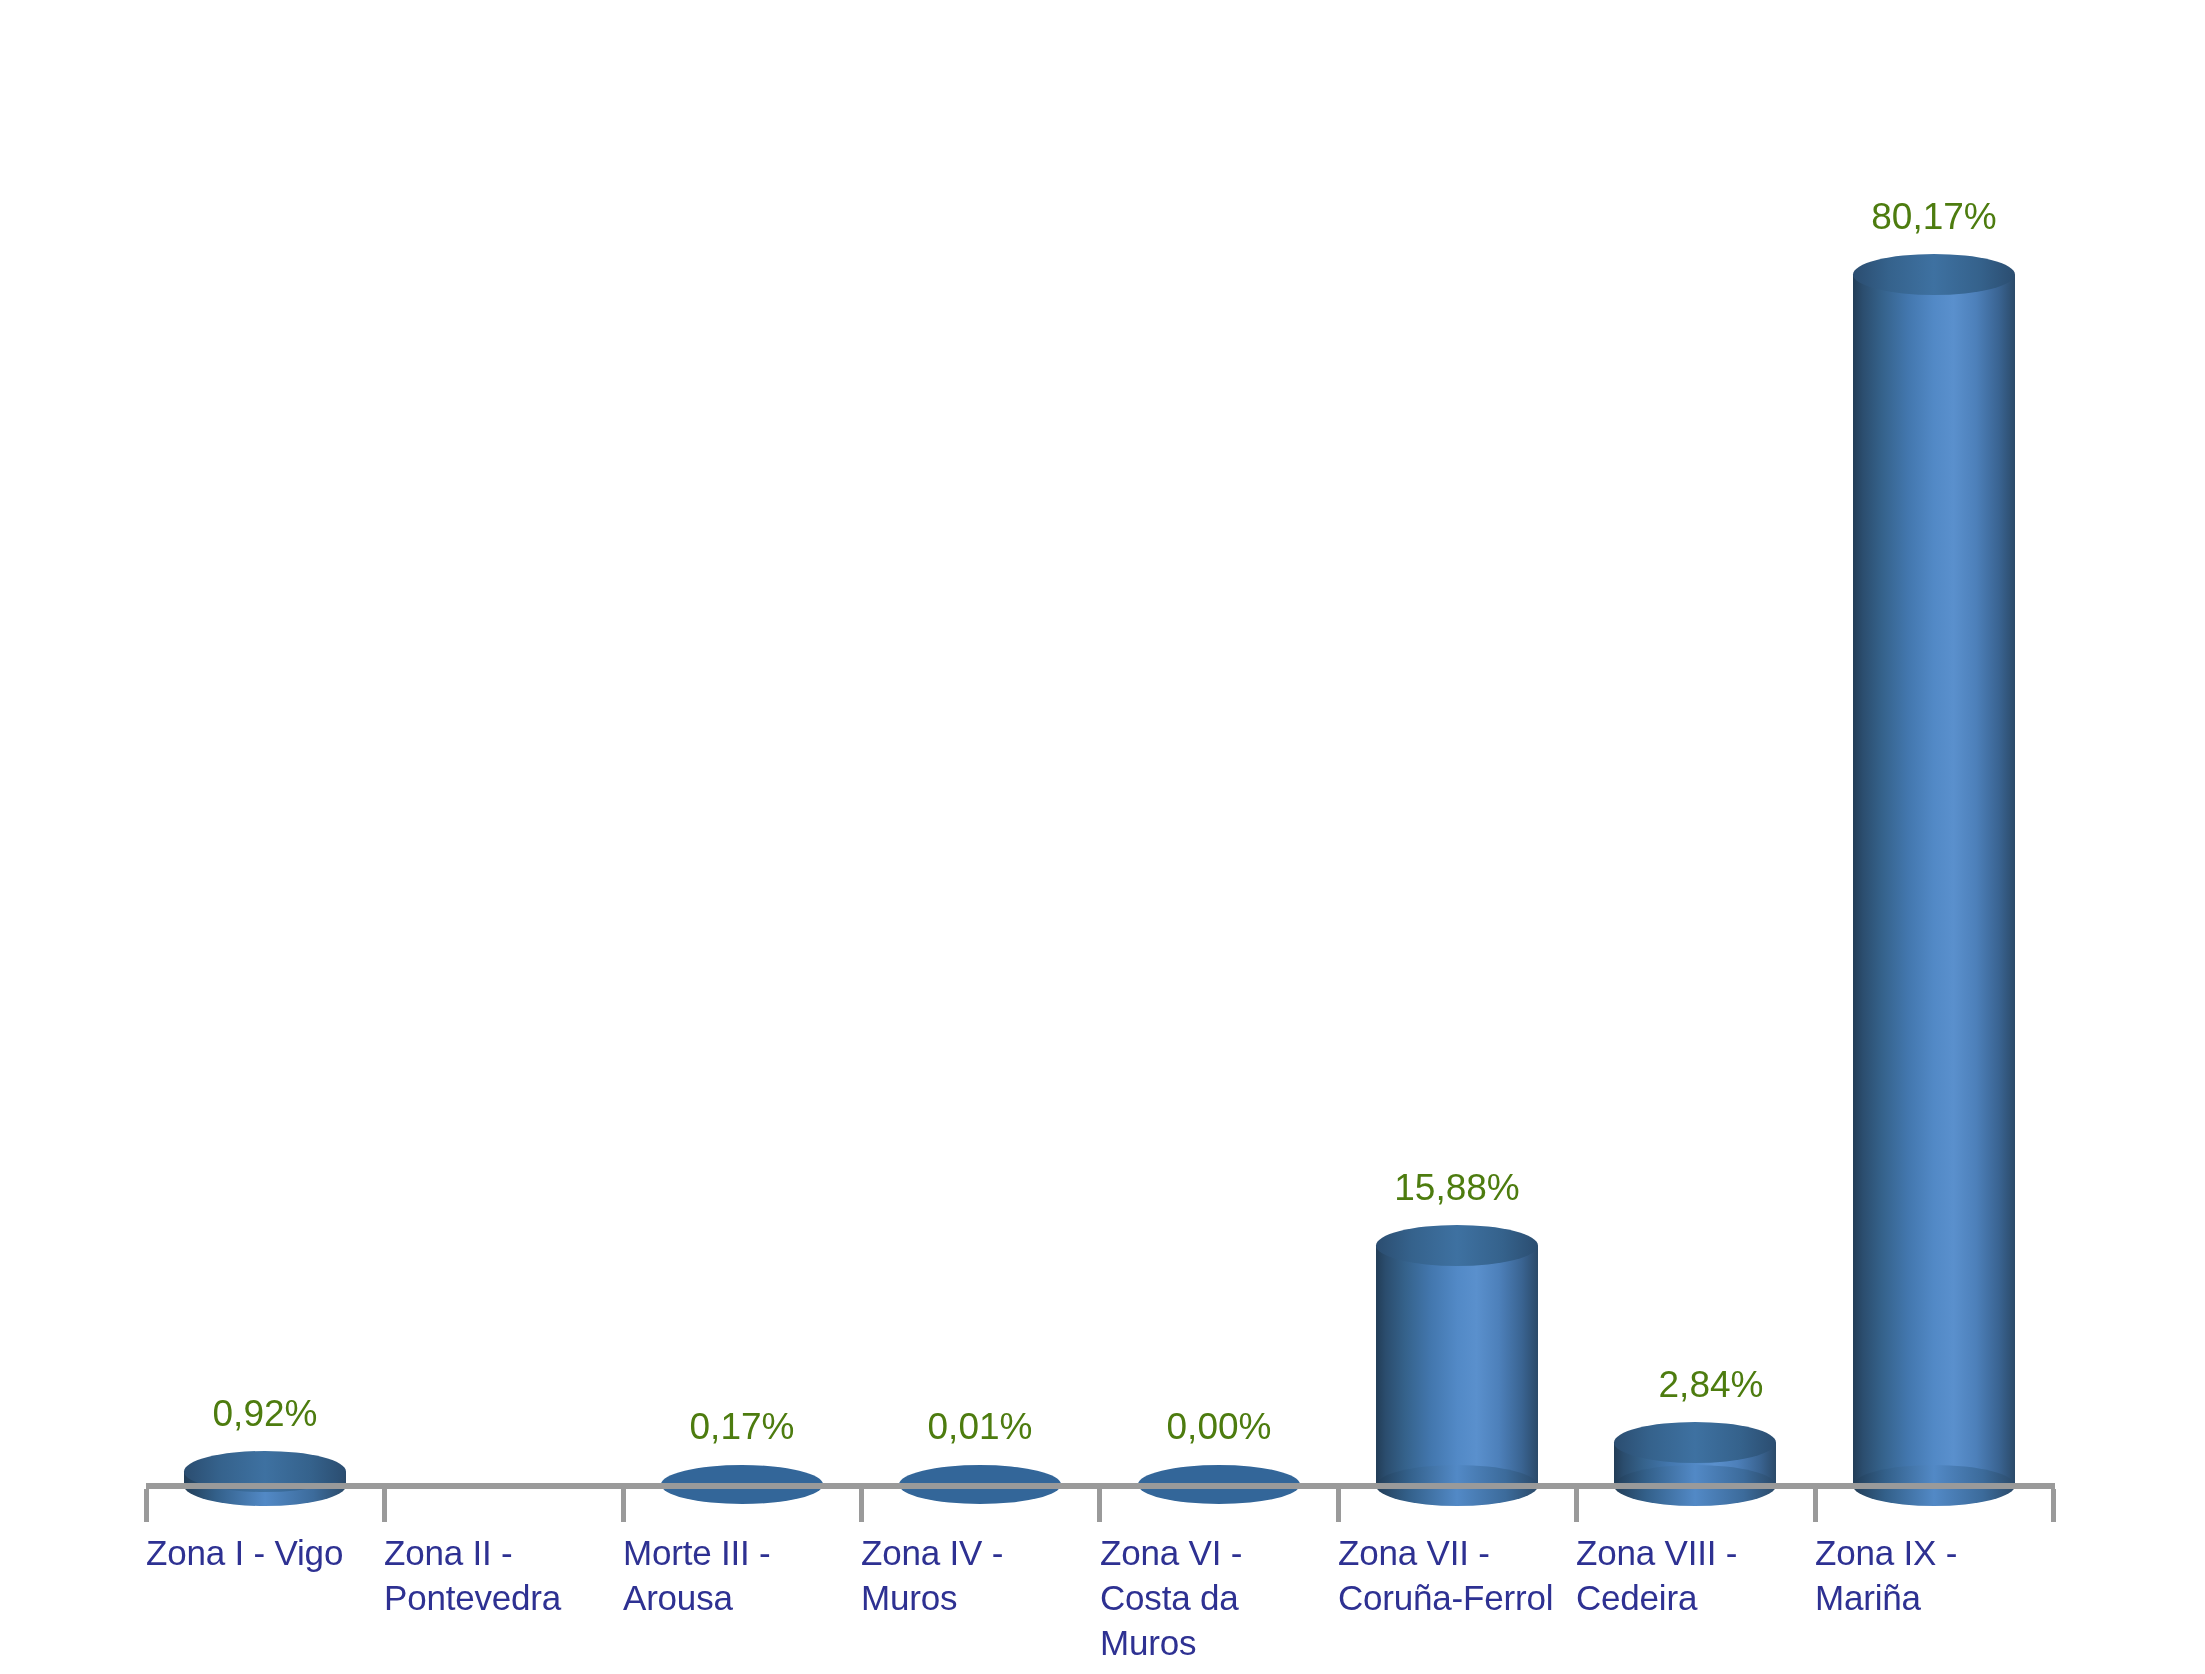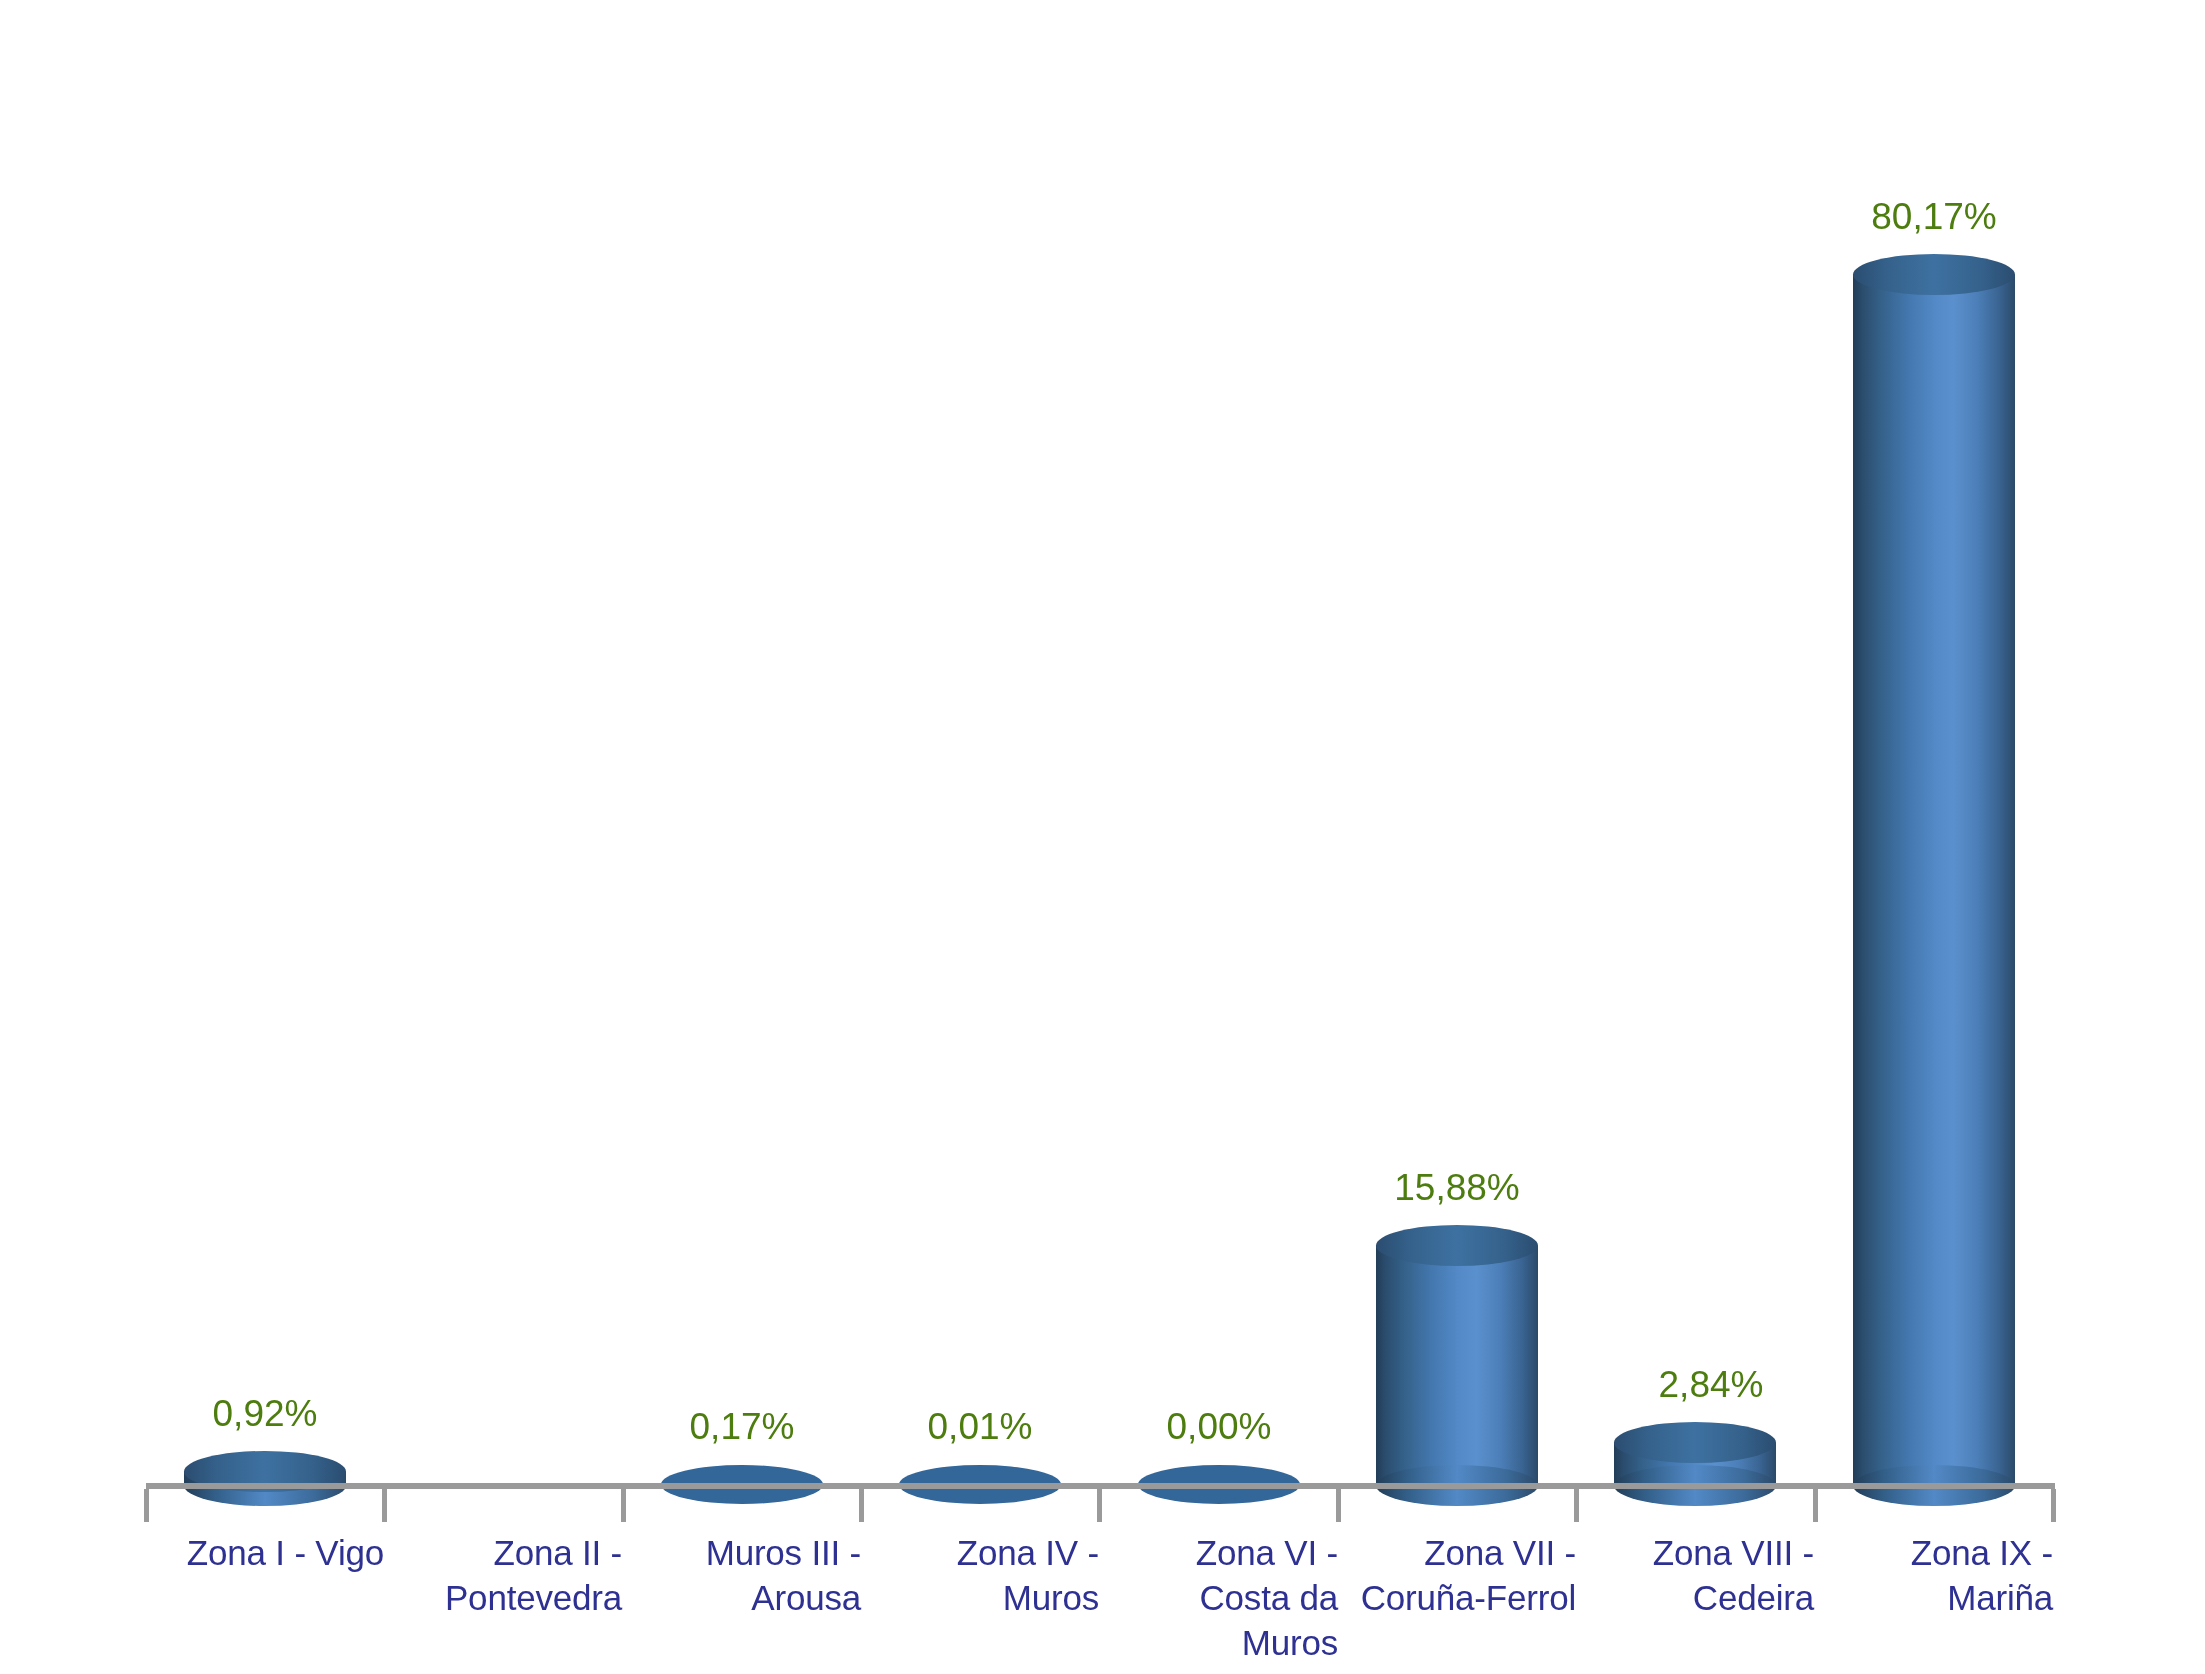--- a/index.html
+++ b/index.html
@@ -47,21 +47,21 @@
   }
   .cat{
     position:absolute;
     top:0;
     height:191px;
   }
   .cat-label{
     position:absolute;
     left:0; right:0;
     top:47px;
-    text-align:right;
+    text-align:left;
     color:#2e3192;
     font-size:35px;
     line-height:45px;
     letter-spacing:-0.2px;
   }
   
   .bar-wrap{
     position:absolute;
     bottom:0;
   }
@@ -218,21 +218,21 @@
     <div class="cat" style="left:238px;width:238px;">
       <div class="cat-label">
         <div>Zona II -</div>
         <div>Pontevedra</div>
         <div></div>
       </div>
     </div>
 
     <div class="cat" style="left:477px;width:238px;">
       <div class="cat-label">
-        <div>Muros III -</div>
+        <div>Morte III -</div>
         <div>Arousa</div>
         <div></div>
       </div>
     </div>
 
     <div class="cat" style="left:715px;width:238px;">
       <div class="cat-label">
         <div>Zona IV -</div>
         <div>Muros</div>
         <div></div>

